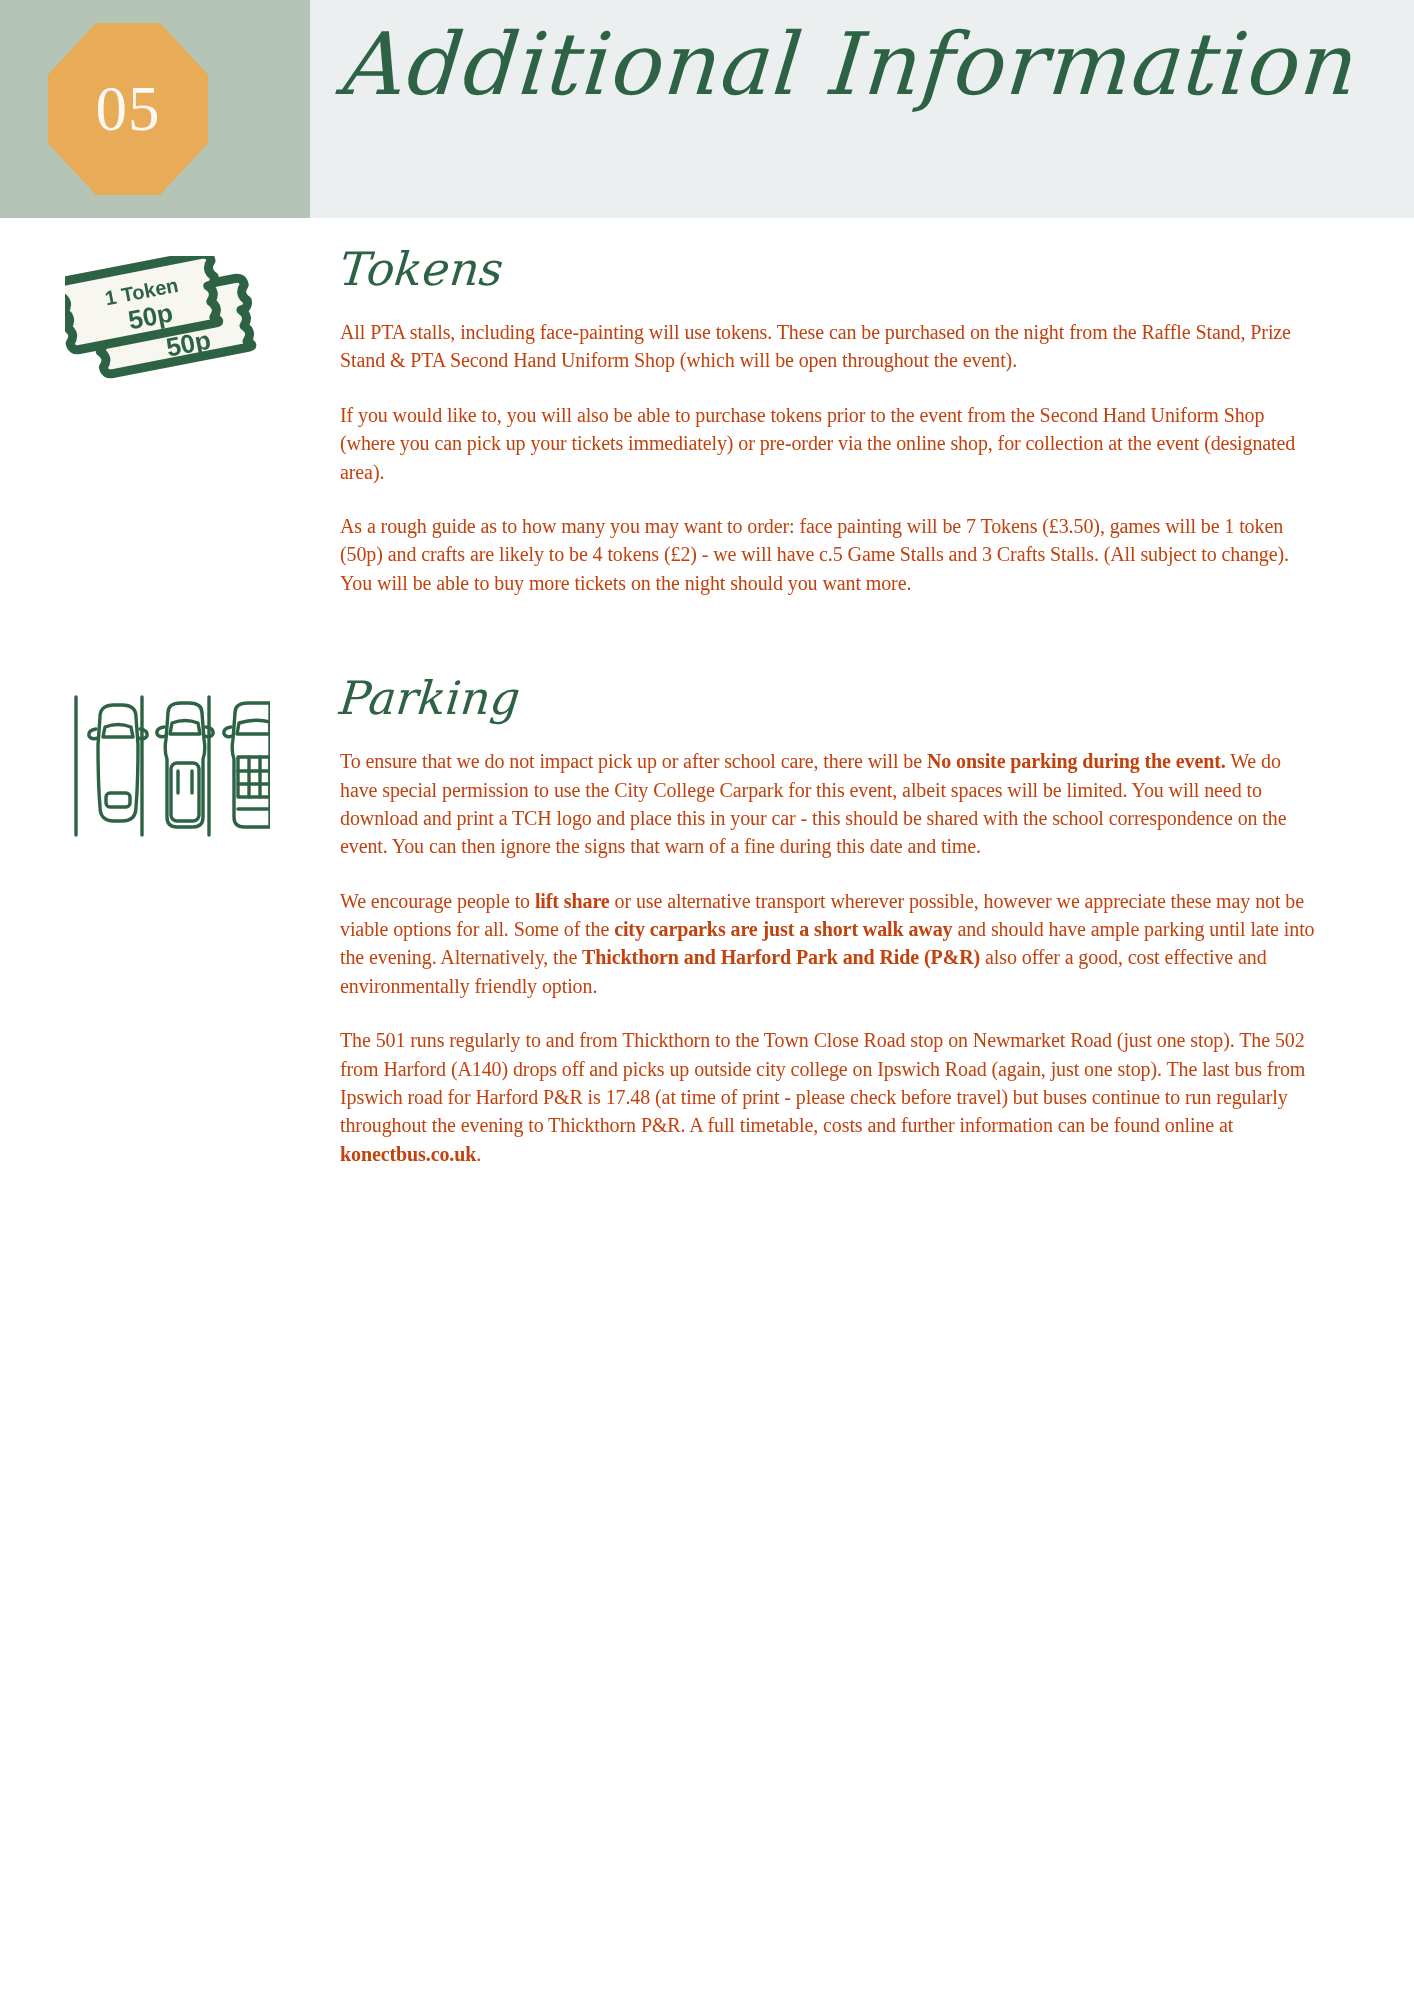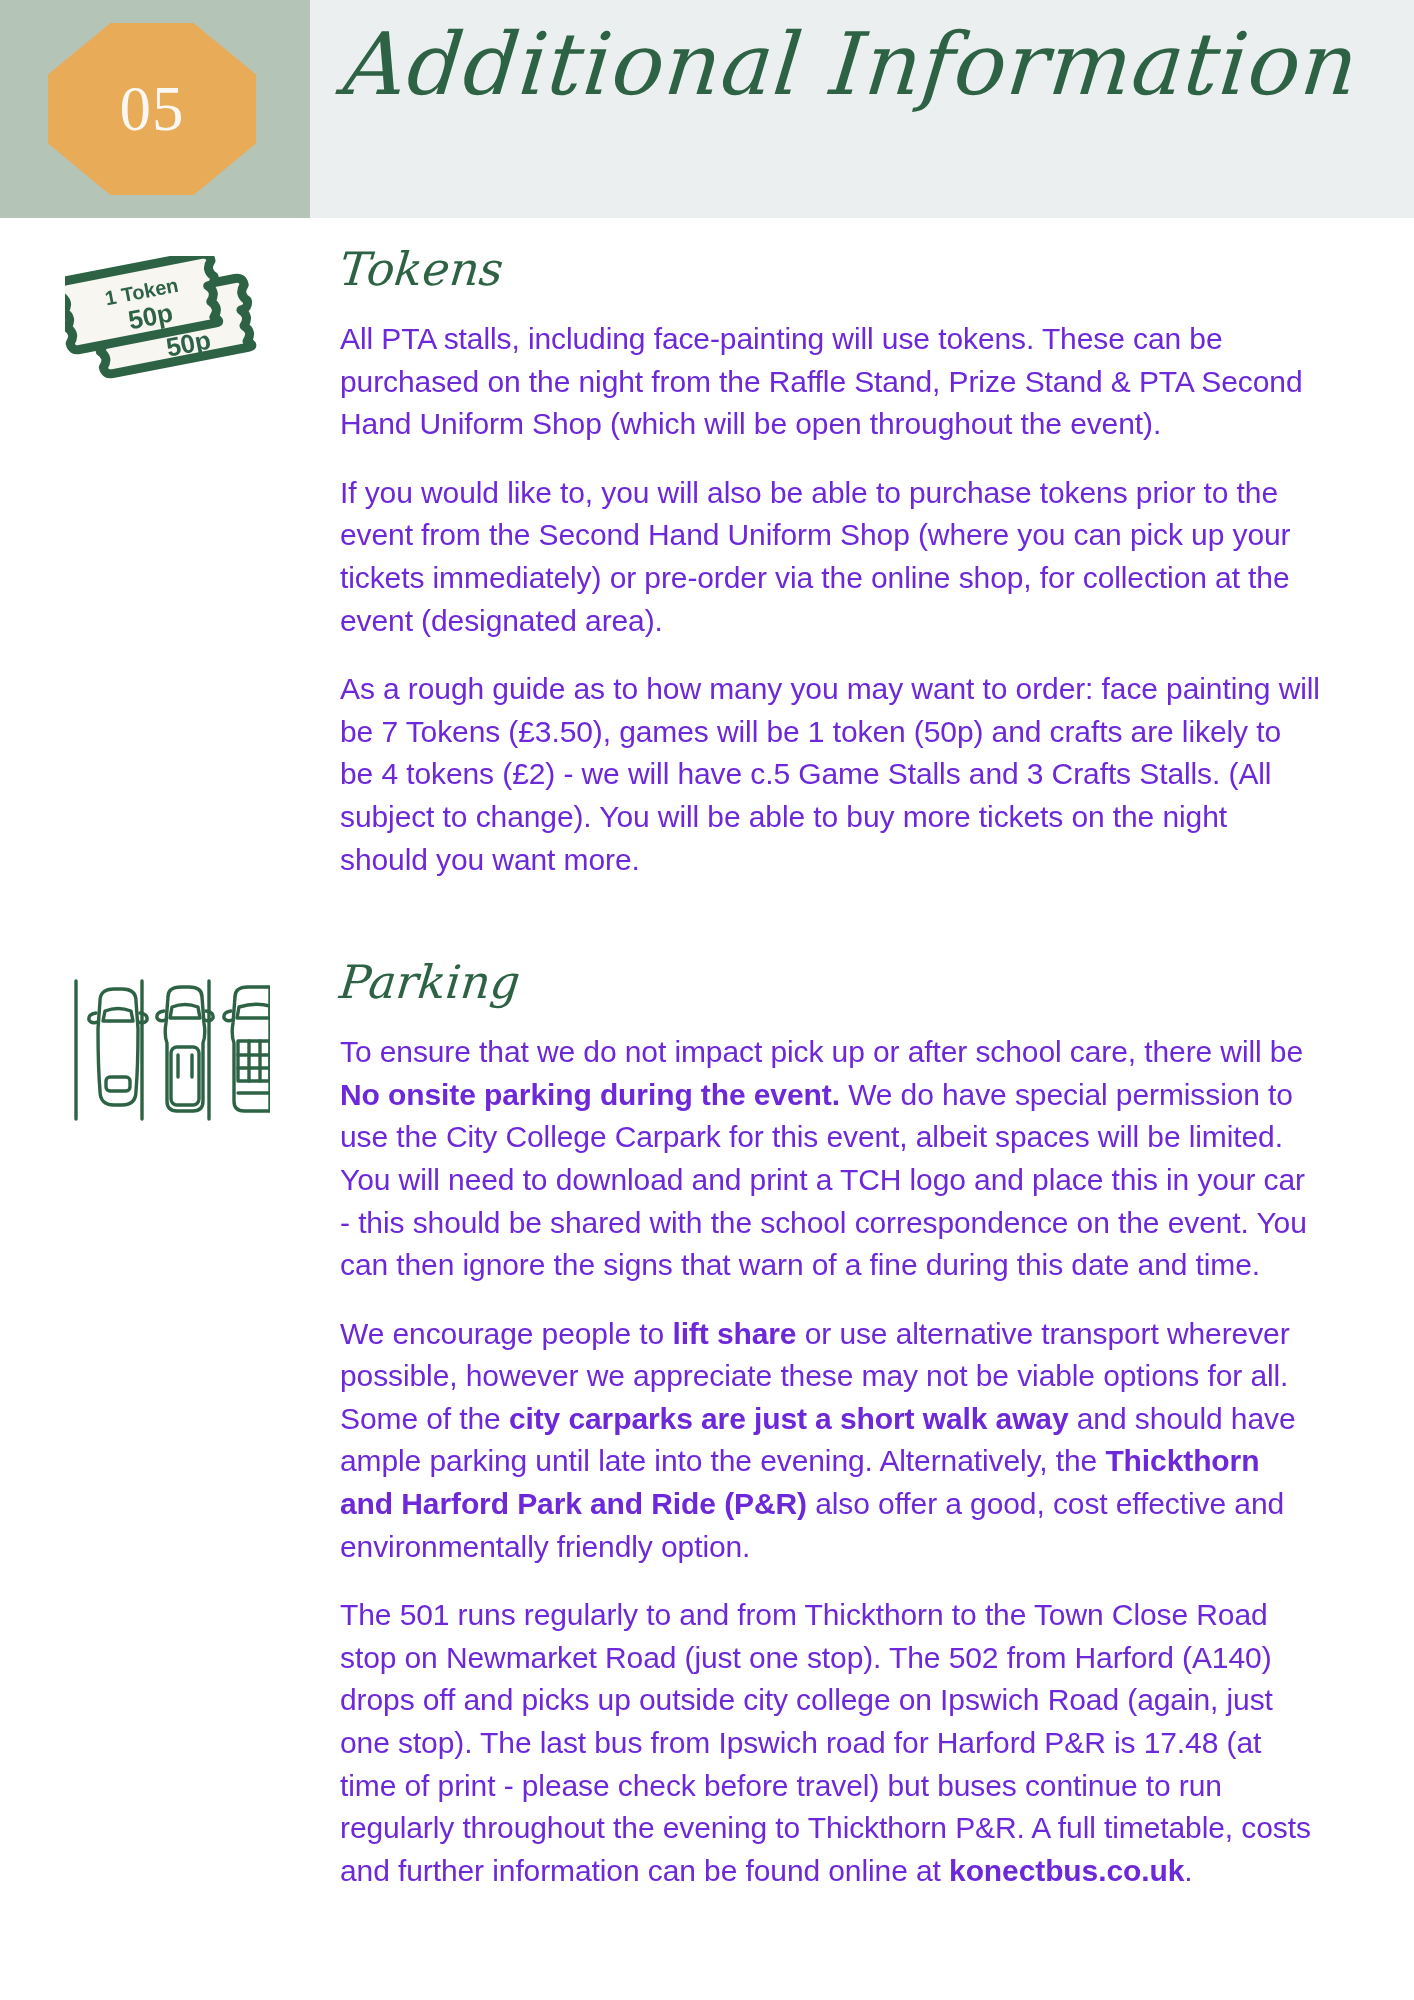--- a/index.html
+++ b/index.html
@@ -30,21 +30,21 @@
     position: absolute;
     left: 0; top: 0;
     width: 310px;
     height: 218px;
     background: #b4c5b8;
   }
   .octagon {
     position: absolute;
     left: 48px;
     top: 23px;
-    width: 208px;
+    width: 160px;
     height: 172px;
     background: #e8ab57;
     clip-path: polygon(30% 0%, 70% 0%, 100% 30%, 100% 70%, 70% 100%, 30% 100%, 0% 70%, 0% 30%);
     display: flex;
     align-items: center;
     justify-content: center;
   }
   .octagon-number {
     font-family: "Liberation Serif", serif;
     font-size: 63px;
@@ -96,24 +96,24 @@
     font-style: italic;
     font-size: 46px;
     color: #2d6344;
     line-height: 1;
     margin-bottom: 26px;
     transform: skewX(-6deg);
     transform-origin: left center;
   }
 
   p.body-text {
-    font-family: Liberation Sans, sans-serif;
-    font-size: 30px;
+    font-family: Liberation Serif, serif;
+    font-size: 20px;
     line-height: 1.42;
-    color: #6d28d9;
+    color: #c2410c;
     margin-bottom: 26px;
     max-width: 980px;
     letter-spacing: -0.1px;
   }
   p.body-text:last-child { margin-bottom: 0; }
   p.body-text b { font-weight: 700; }
 
   
   .tokens-icon {
     position: relative;

